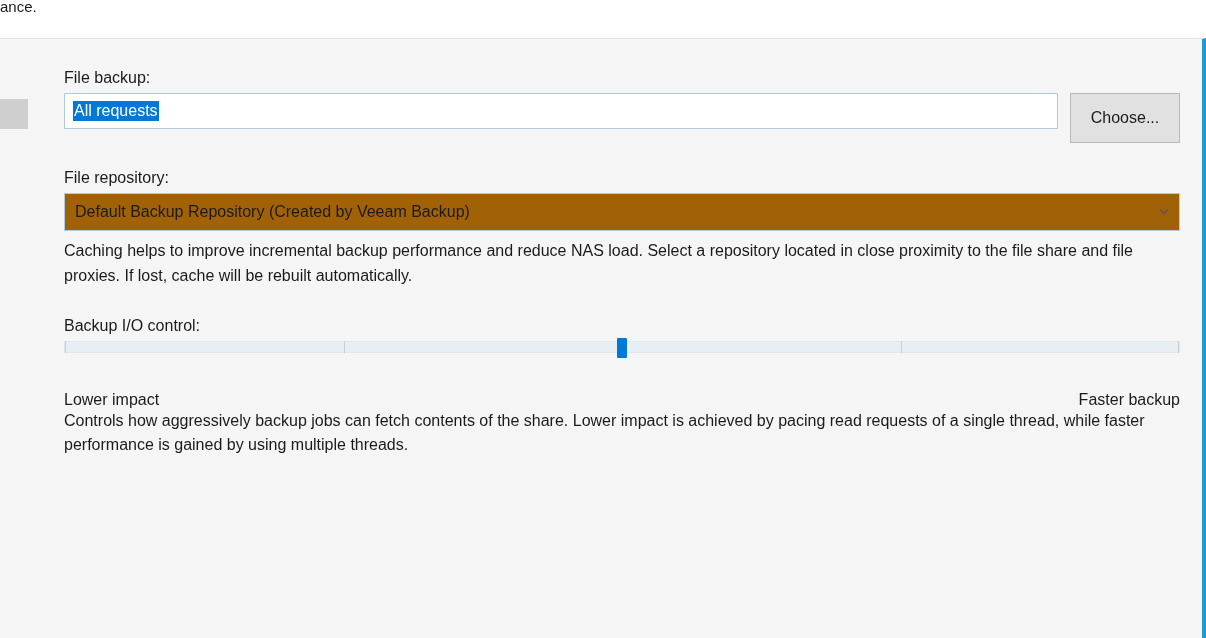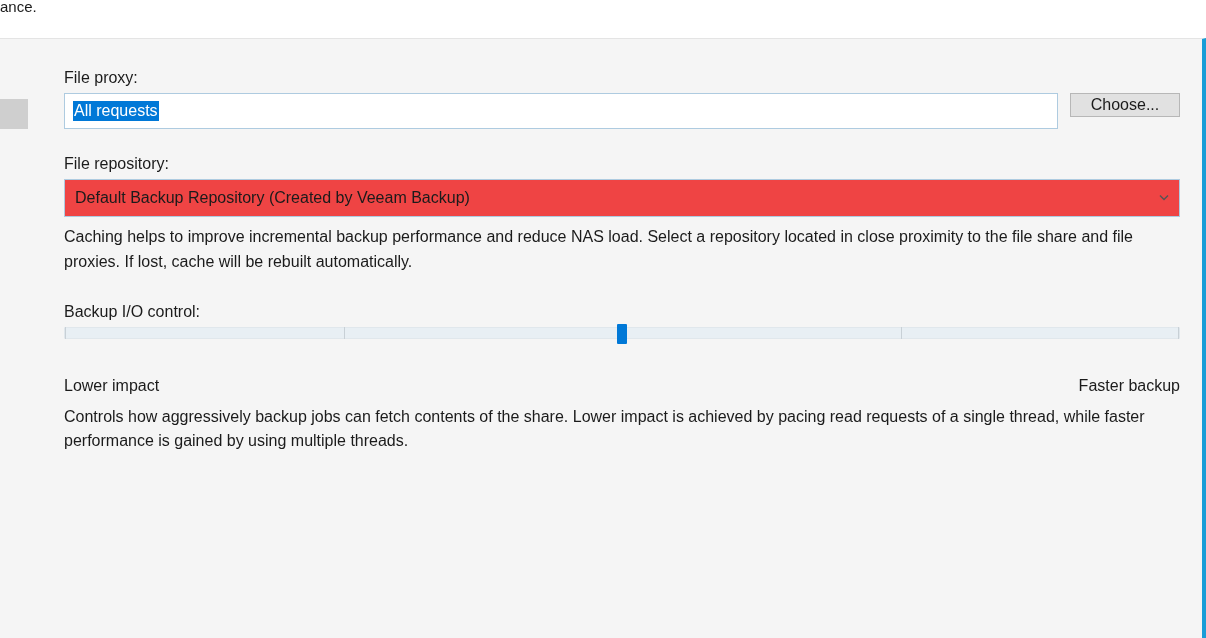--- a/index.html
+++ b/index.html
@@ -64,39 +64,39 @@
       font-family: inherit;
       display: flex;
       align-items: center;
     }
     .text-input .selected-text {
       background: #0078d7;
       color: #ffffff;
       padding: 1px 1px;
     }
     .btn {
-      height: 24px;
+      height: 50px;
       min-width: 110px;
       padding: 0 14px;
       border: 1px solid #b7b7b7;
       background: #e1e1e1;
       font-size: 16px;
       font-family: inherit;
       cursor: pointer;
       color: #1b1b1b;
     }
     .select-wrap {
       position: relative;
       margin-bottom: 8px;
     }
     .select-box {
       width: 100%;
       height: 38px;
       border: 1px solid #aecbe0;
-      background: #ef4444;
+      background: #a16207;
       padding: 4px 30px 4px 10px;
       font-size: 16px;
       font-family: inherit;
       display: flex;
       align-items: center;
       cursor: pointer;
     }
     .select-chevron {
       position: absolute;
       right: 10px;
@@ -136,33 +136,32 @@
       width: 10px;
       height: 20px;
       background: #0078d7;
       border-radius: 1px;
       transform: translateX(-50%);
     }
     .slider-labels {
       display: flex;
       justify-content: space-between;
       margin-top: 38px;
-      margin-bottom: 10px;
       font-size: 16px;
     }
   </style>
 </head>
 <body>
 
 <div class="top-fragment">ance.</div>
 
 <div class="main-panel">
   <div class="side-stub"></div>
 
-  <div class="field-label">File proxy:</div>
+  <div class="field-label">File backup:</div>
   <div class="field-row">
     <div class="text-input">
       <span class="selected-text">All requests</span>
     </div>
     <button class="btn">Choose...</button>
   </div>
 
   <div class="field-label" style="margin-top:4px;">File repository:</div>
   <div class="select-wrap">
     <div class="select-box">

